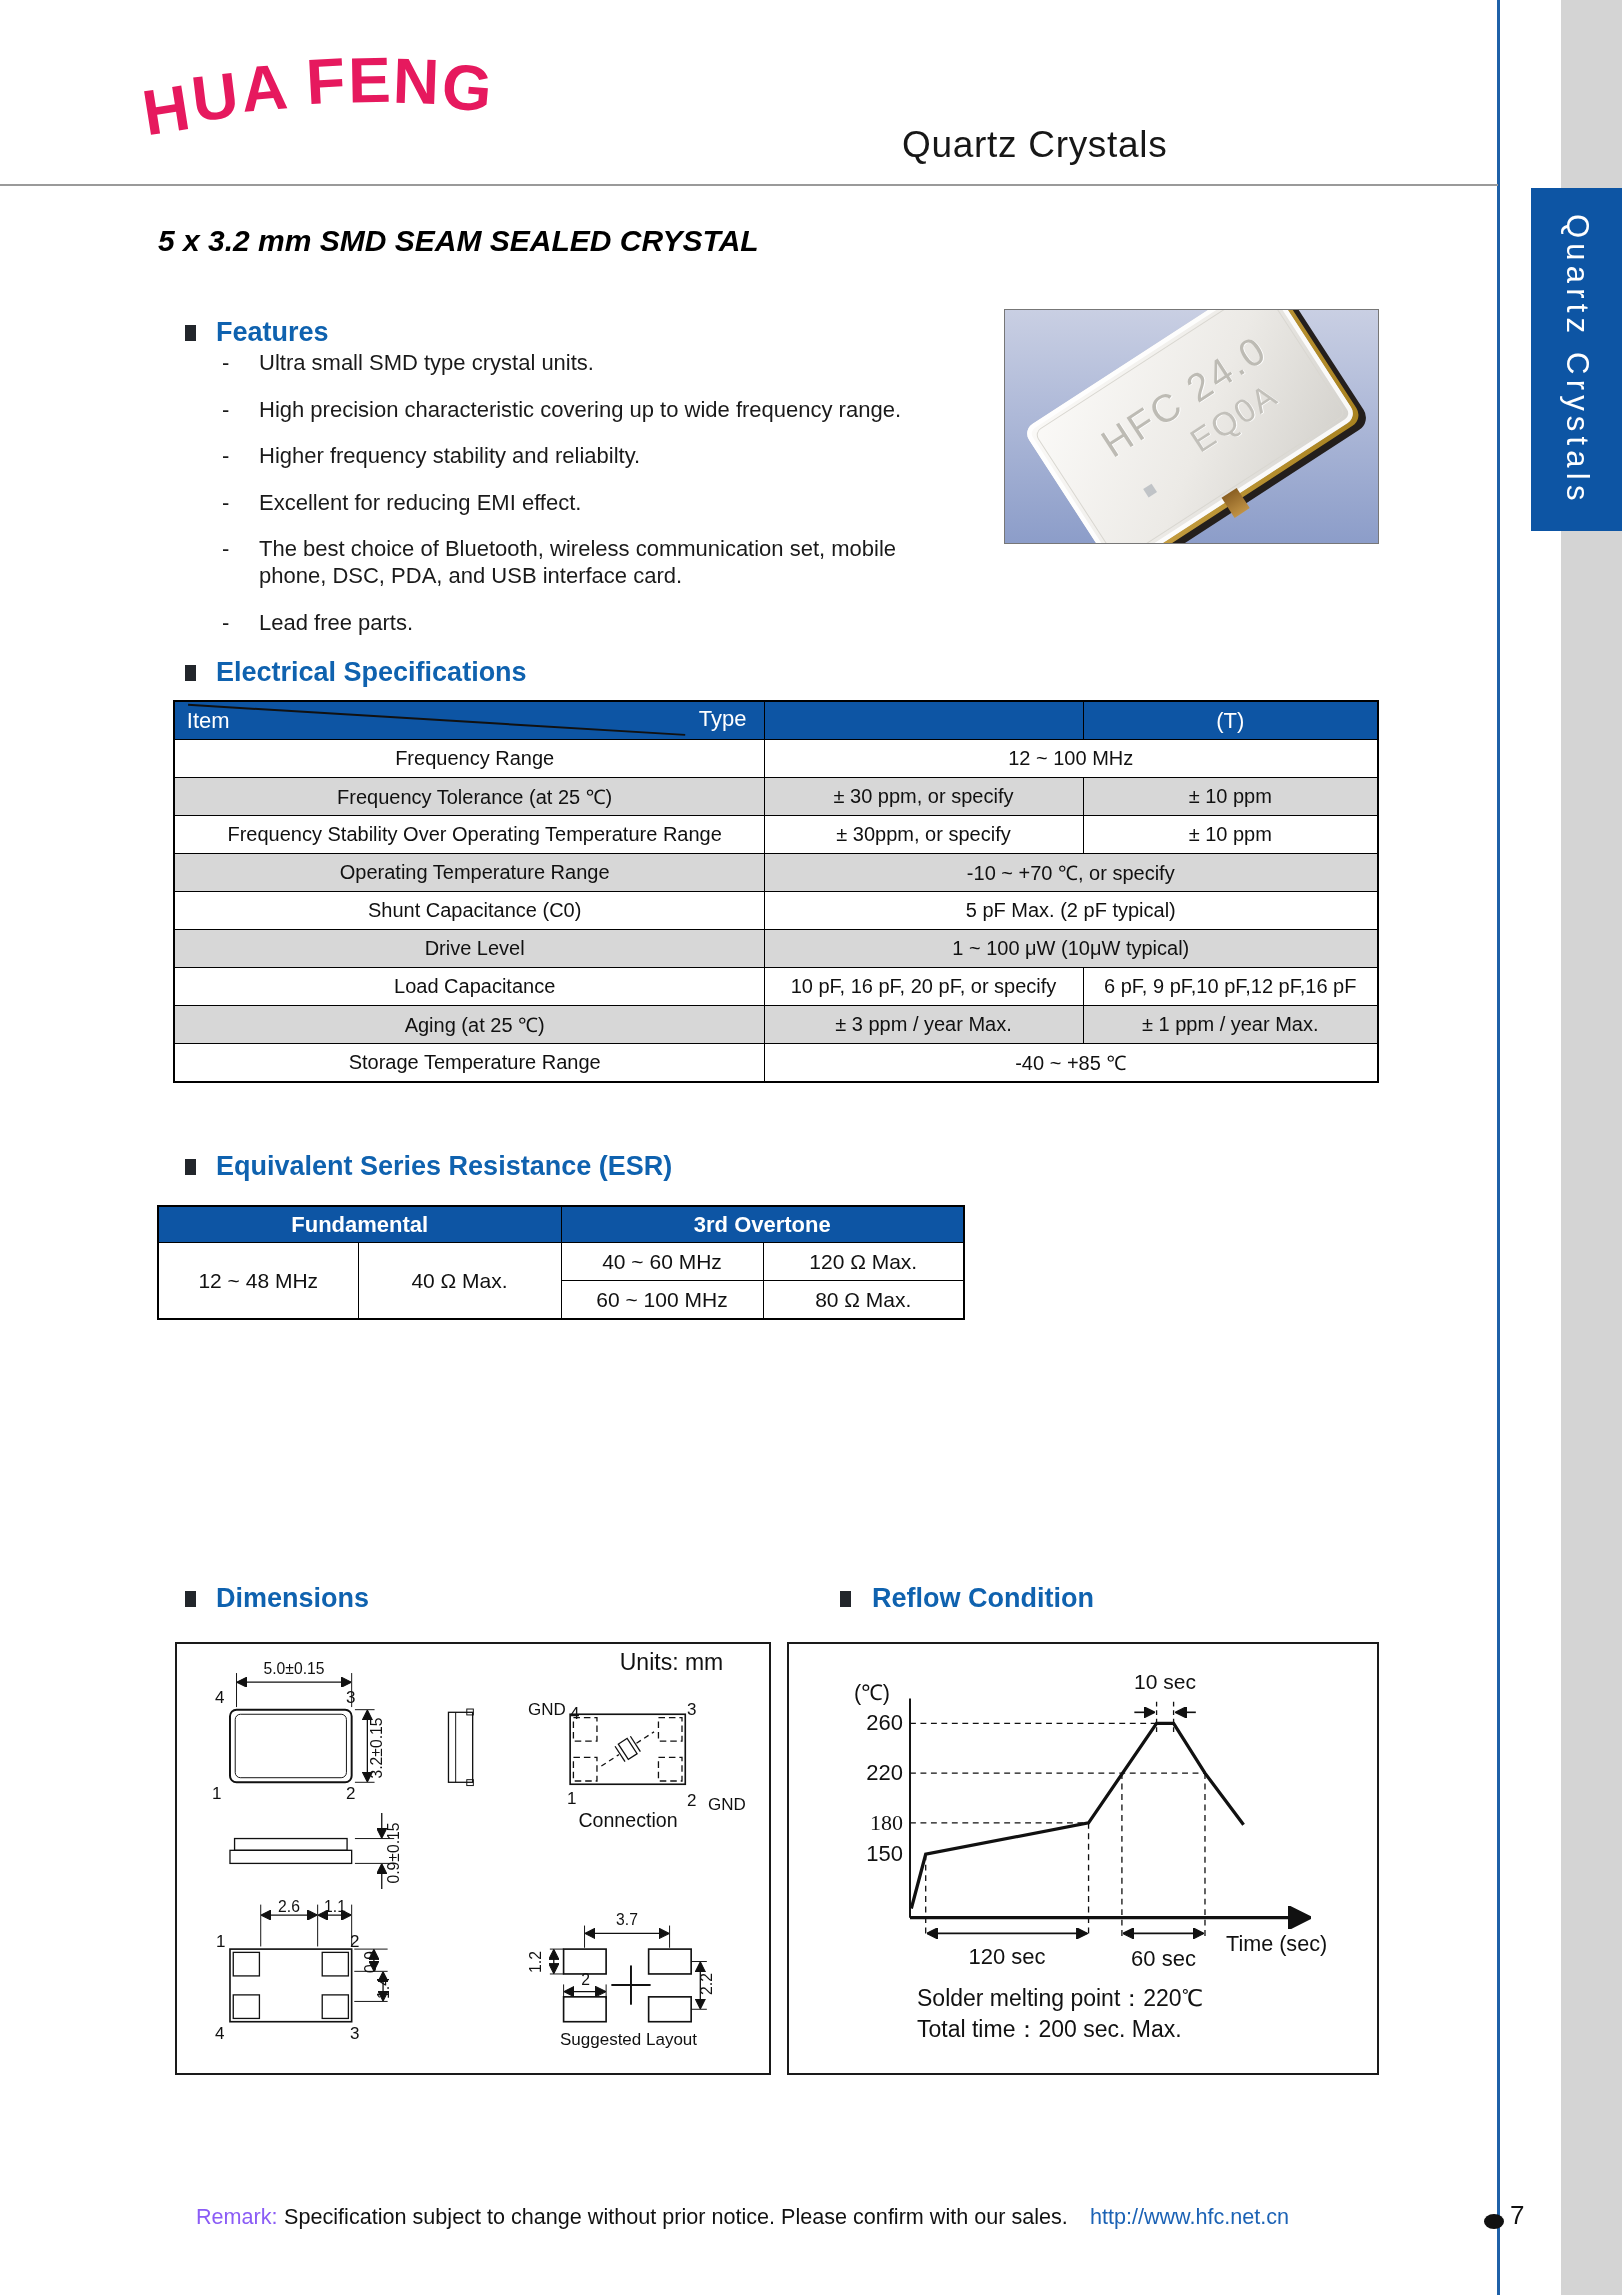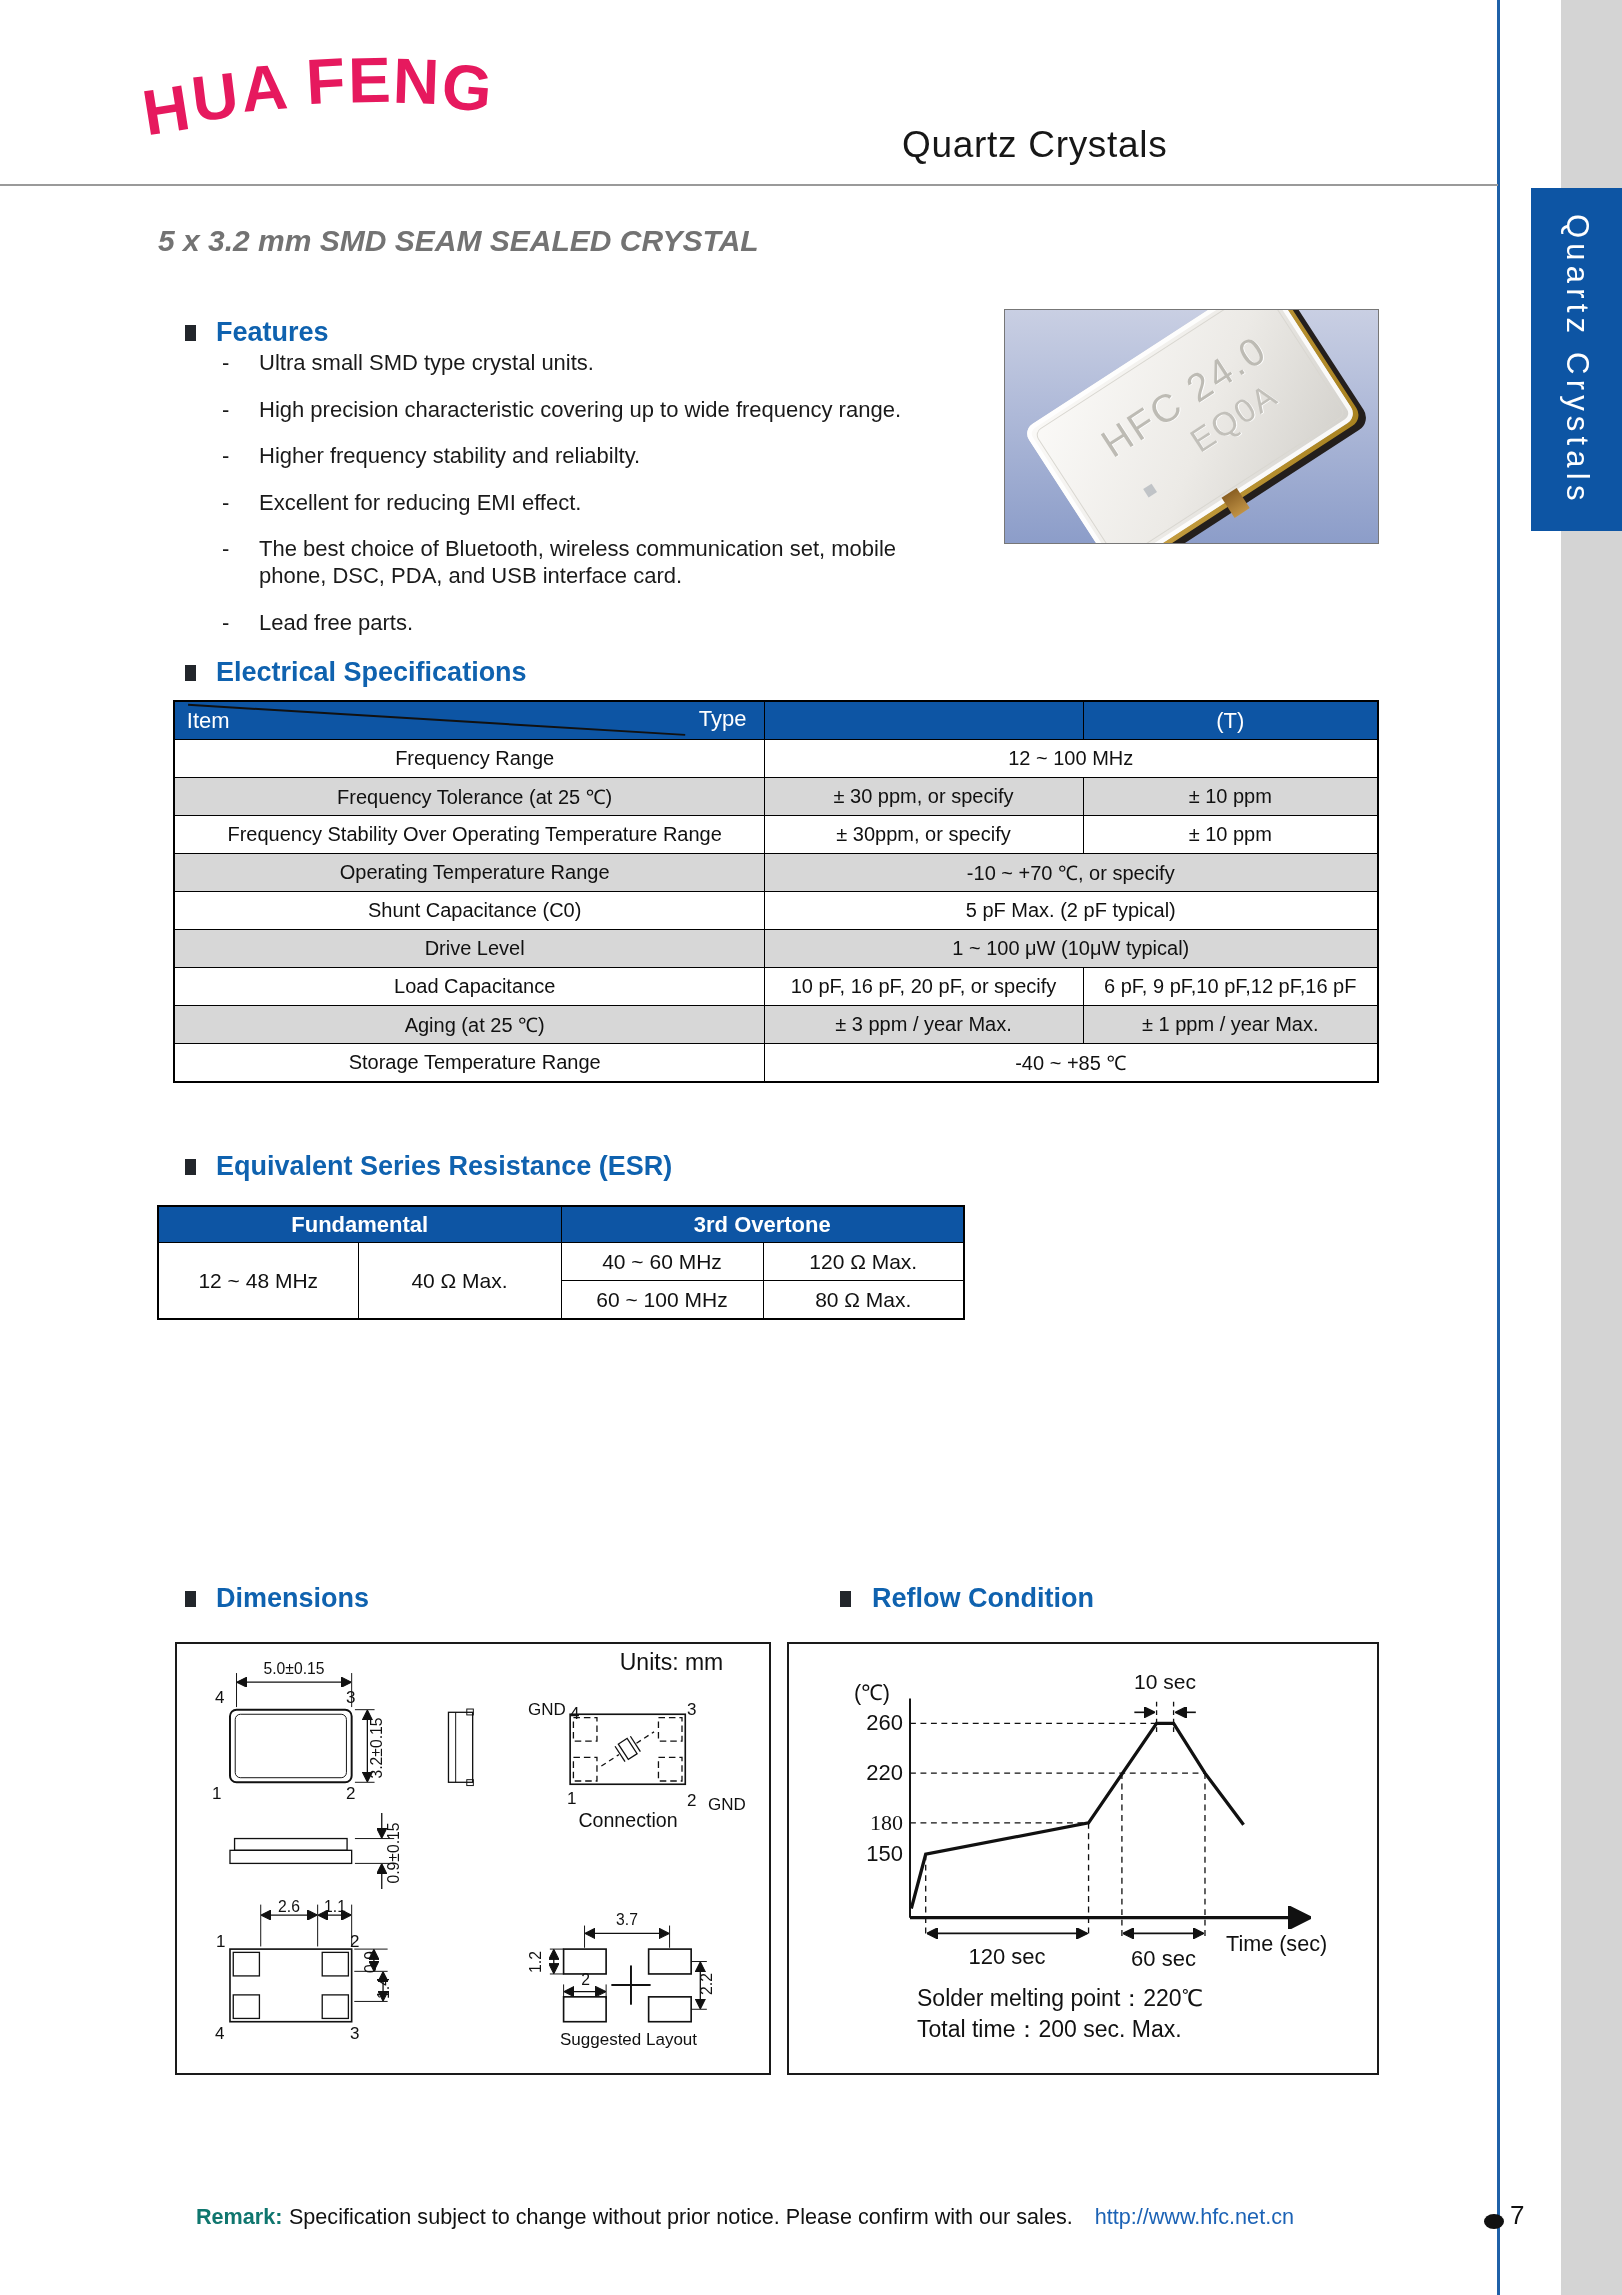--- a/index.html
+++ b/index.html
@@ -8,21 +8,21 @@
   .abs{position:absolute;}
   
   .grey-rail{left:1561px;top:0;width:61px;height:2295px;background:#d4d4d4;}
   .blue-vline{left:1497px;top:0;width:2.6px;height:2295px;background:#1f61a8;}
   .side-tab{left:1531px;top:188px;width:91px;height:343px;background:#0d55a4;display:flex;align-items:center;justify-content:center;}
   .side-tab span{writing-mode:vertical-rl;font-size:31px;letter-spacing:5.2px;color:#fff;}
   
   .logo{left:143px;top:43px;font-size:64px;font-weight:600;color:#e6195e;letter-spacing:2.6px;white-space:pre;}
   .hdr-title{left:902px;top:124px;font-size:37px;color:#171717;letter-spacing:0.7px;}
   .hdr-line{left:0;top:184px;width:1498px;height:2px;background:#9a9a9a;}
-  .doc-title{left:158px;top:224px;font-size:30px;font-weight:bold;font-style:italic;color:#737373;}
+  .doc-title{left:158px;top:224px;font-size:30px;font-weight:bold;font-style:italic;color:#000000;}
   
   .sec-bullet{width:11px;height:15.7px;background:#22262b;}
   .sec-head{font-size:27px;font-weight:bold;color:#0f62af;}
   
   .feat{display:flex;margin-bottom:19.6px;font-size:22px;line-height:27px;color:#1a1a1a;}
   .feat .dash{width:37px;flex:none;}
   .feat .txt{width:733px;white-space:pre-line;}
   
   .prod{left:1004px;top:309px;width:373px;height:233px;border:1.3px solid #777;
         background:linear-gradient(180deg,#c9cfe3 0%,#aeb9d8 45%,#8c9dc9 100%);overflow:hidden;}
@@ -55,21 +55,21 @@
   
   .dbox{left:175px;top:1642px;width:592px;height:429px;border:2px solid #1a1a1a;}
   .rbox{left:787px;top:1642px;width:588px;height:429px;border:2px solid #1a1a1a;}
   .lbl{position:absolute;color:#111;}
   .c{text-align:center;}
   .r90{transform:rotate(-90deg);}
   .f24{font-size:15.7px;} .f26{font-size:17px;} .f29{font-size:17px;} .f30{font-size:19.6px;}
   .f32{font-size:21px;} .f33{font-size:21.6px;} .f34{font-size:22px;} .f35{font-size:23px;} .f38{font-size:23px;}
   
   .footer{left:196px;top:2204px;display:flex;font-size:21.6px;align-items:baseline;}
-  .footer .rl{color:#0f766e;font-weight:bold;margin-right:6.5px;}
+  .footer .rl{color:#8b5cf6;font-weight:normal;margin-right:6.5px;}
   .footer .lk{color:#1b62b5;margin-left:22px;}
   .pgdot{left:1484px;top:2214px;width:19.6px;height:15px;background:#111;border-radius:50%;}
   .pgnum{left:1510px;top:2200px;font-size:26px;}
   svg line, svg polyline, svg rect, svg path{stroke:#111;}
 </style>
 </head>
 <body>
 
 <div id="page">
 

